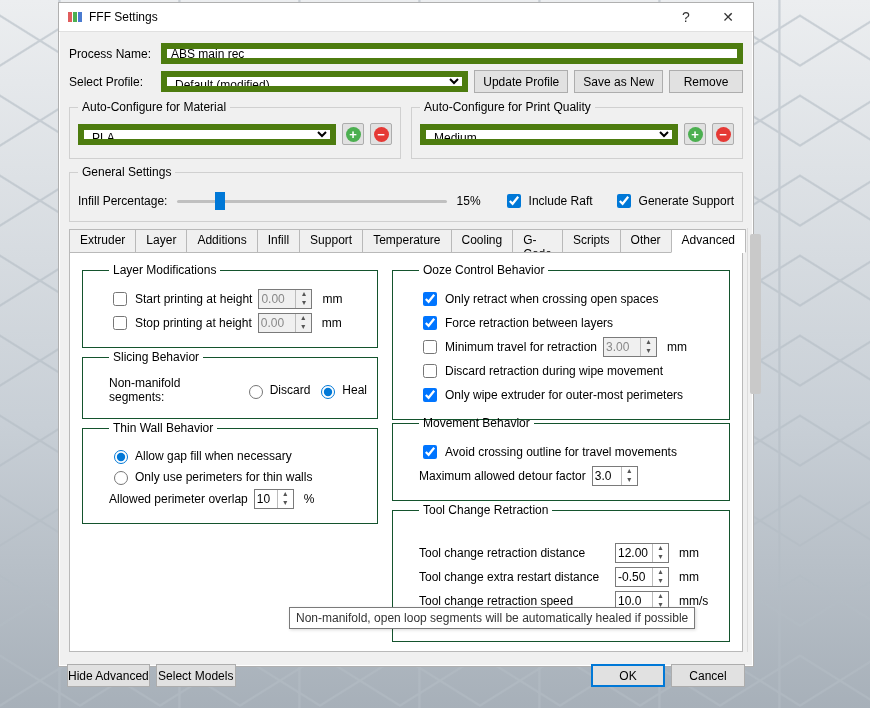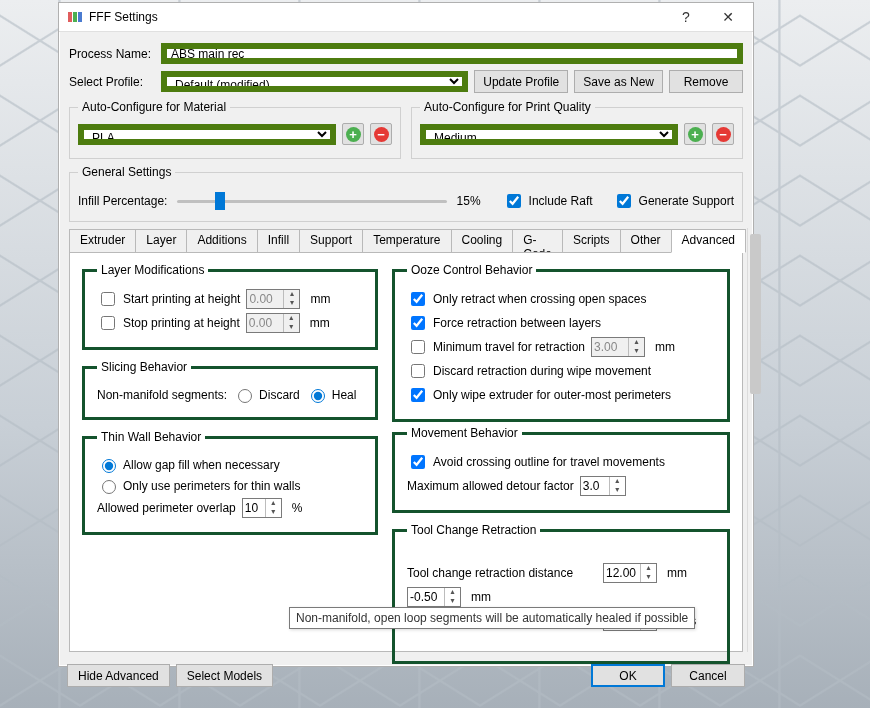--- a/index.html
+++ b/index.html
@@ -34,21 +34,21 @@
 
   .row { display:flex; align-items:center; gap:6px; margin:3px 0;}
   .label-col { width:86px; white-space:nowrap;}
   input[type="text"].field, select.field {
     height:21px; font-size:12px; border:6px solid #4d7c0f; background:#fff; padding:0 4px;
   }
   input[type="text"].wide{ flex:1;}
   select.wide{ flex:1;}
   .btn {
     height:23px; min-width:80px; border:1px solid #adadad; background:#e1e1e1;
-    font-size:12px; padding:0 10px; cursor:default;
+    font-size:12px; padding:0 0; cursor:default;
   }
   .btn.small{min-width:unset; padding:0 8px;}
 
   .icon-btn {
     width:22px; height:22px; border:1px solid #adadad; background:#e1e1e1;
     display:inline-flex; align-items:center; justify-content:center; border-radius:2px;
   }
   .circle{width:15px;height:15px;border-radius:50%;display:flex;align-items:center;justify-content:center;color:#fff;font-weight:bold;font-size:13px;line-height:13px;}
   .green{background:#4caf50;}
   .red{background:#e53935;}
@@ -97,21 +97,21 @@
 
   .tooltip {
     position:absolute; left:220px; top:379px; z-index:50;
     background:#ffffff; border:1px solid #7a7a7a; padding:3px 6px;
     font-size:12px; color:#333; box-shadow:1px 1px 3px rgba(0,0,0,.15);
     white-space:nowrap;
   }
 
   .inner-groups { display:flex; gap:10px; }
   .inner-groups .colg{ flex:1;}
-  fieldset.sub { border:3px solid #14532d; padding:8px 10px 10px 12px; margin-bottom:10px;}
+  fieldset.sub { border:1px solid #14532d; padding:8px 10px 10px 26px; margin-bottom:2px;}
   fieldset.sub > legend{font-size:12px;padding:0 4px;}
   .fline{ display:flex; align-items:center; gap:6px; margin:4px 0;}
 </style>
 </head>
 <body>
 
 <div class="bg-grid">
   <div class="bg-lines"></div>
 </div>
 
@@ -363,20 +363,21 @@
                   <span class="num-input">
                       <input value="12.00" style="">
                       <span class="spin">
                         <div>▴</div>
                         <div>▾</div>
                       </span>
                     </span>
                   <span class="unit">mm</span>
                 </div>
                 <div class="fline">
+                  <span style="width:190px;">Tool change extra restart distance</span>
                   <span class="num-input">
                       <input value="-0.50" style="">
                       <span class="spin">
                         <div>▴</div>
                         <div>▾</div>
                       </span>
                     </span>
                   <span class="unit">mm</span>
                 </div>
                 <div class="fline">

